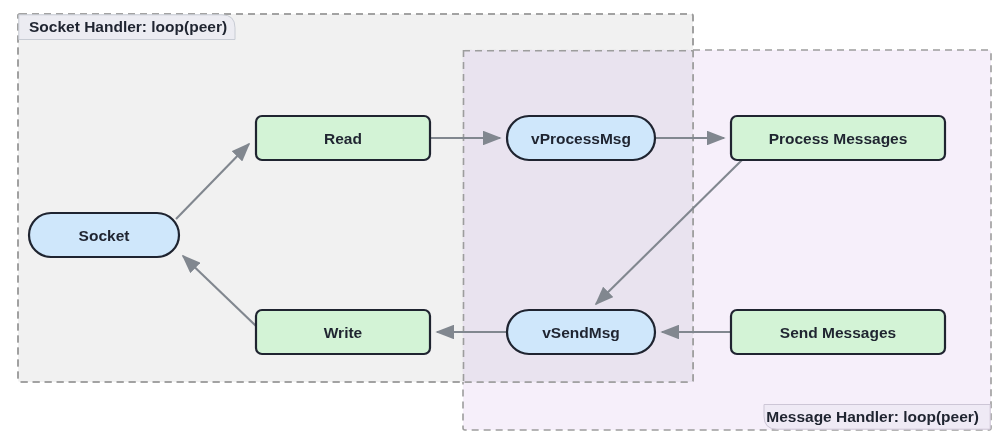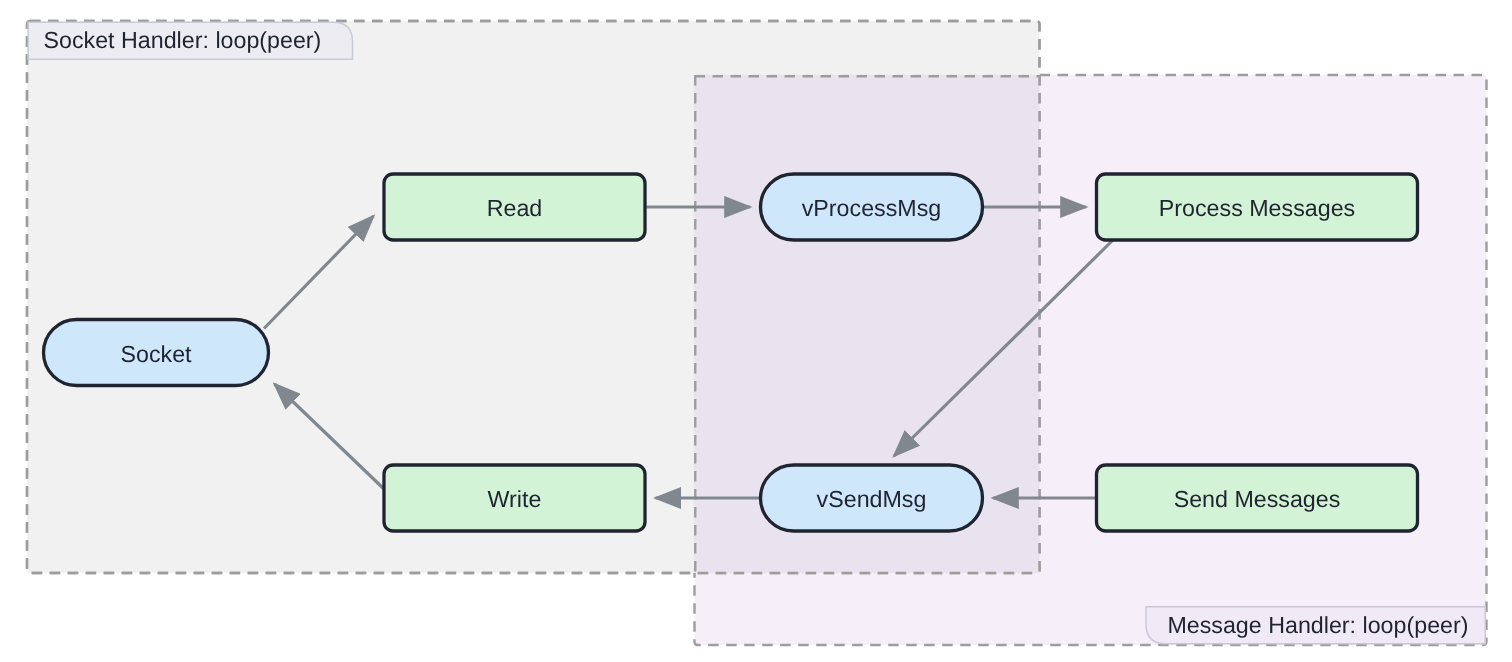--- a/index.html
+++ b/index.html
@@ -9,20 +9,21 @@
   }
   body {
     font-family: "Liberation Sans", sans-serif;
   }
   #canvas {
     position: relative;
     width: 1008px;
     height: 441px;
     background: #ffffff;
     overflow: hidden;
+    font-weight: bold;
   }
   #diagram-svg {
     position: absolute;
     left: 0;
     top: 0;
     width: 1008px;
     height: 441px;
   }
   .node-label {
     font-family: "Liberation Sans", sans-serif;

